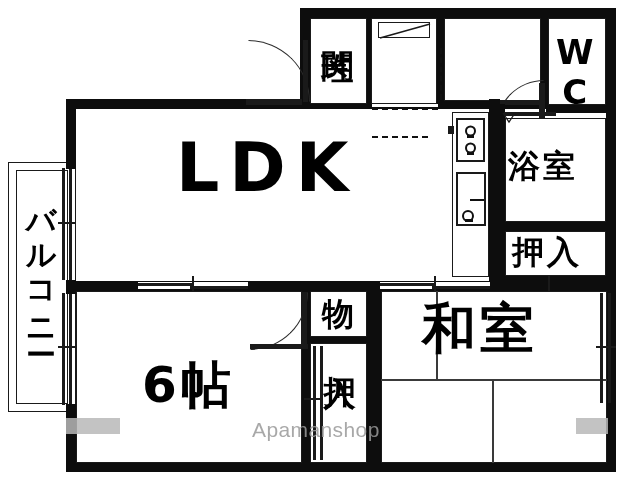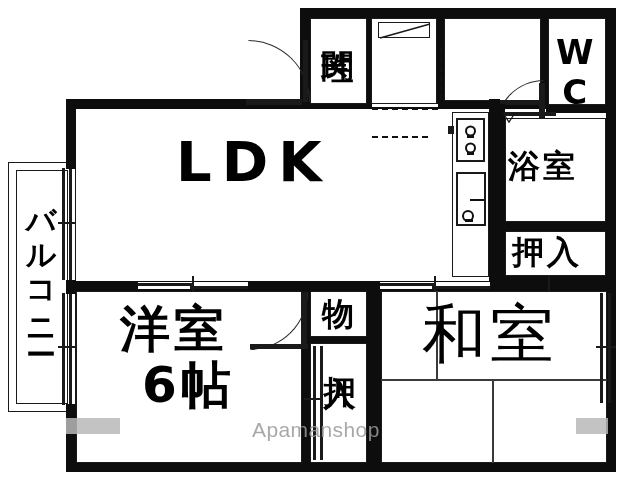--- a/index.html
+++ b/index.html
@@ -230,26 +230,25 @@
   <div class="thin" style="left:58px; top:346px; width:18px; height:2px;"></div>
 
   <div class="wall" style="left:66px; top:160px; width:10px; height:9px;"></div>
   <div class="wall" style="left:66px; top:280px; width:10px; height:14px;"></div>
   <div class="wall" style="left:66px; top:404px; width:10px; height:12px;"></div>
 
   <div class="thin" style="left:600px; top:293px; width:3px; height:110px;"></div>
   <div class="thin" style="left:608px; top:293px; width:3px; height:110px;"></div>
   <div class="thin" style="left:596px; top:346px; width:20px; height:2px;"></div>
 
-  <div class="label" style="left:176px; top:134px; font-size:56px; font-weight:700; letter-spacing:10px;">LDK</div>
-
-  <div class="label" style="left:120px; top:304px; font-size:50px; font-weight:700; letter-spacing:4px;">洋室</div>
+  <div class="label" style="left:176px; top:134px; font-size:68px; font-weight:700; letter-spacing:10px;">LDK</div>
+
   <div class="label" style="left:142px; top:360px; font-size:50px; font-weight:700; letter-spacing:4px;">6帖</div>
 
-  <div class="label" style="left:422px; top:302px; font-size:64px; font-weight:400; letter-spacing:4px;">和室</div>
+  <div class="label" style="left:422px; top:302px; font-size:54px; font-weight:700; letter-spacing:4px;">和室</div>
 
   <div class="label-v" style="left:322px; top:26px; font-size:32px; font-weight:700;">珄関</div>
 
 
   <div class="label" style="left:556px; top:32px; font-size:34px; font-weight:700; line-height:1.05; writing-mode:vertical-rl; text-orientation:upright;">WC</div>
 
   <div class="label" style="left:512px; top:236px; font-size:32px; font-weight:700; letter-spacing:3px;">押入</div>
 
   <div class="label" style="left:508px; top:150px; font-size:32px; font-weight:700; letter-spacing:3px;">浴室</div>
 

